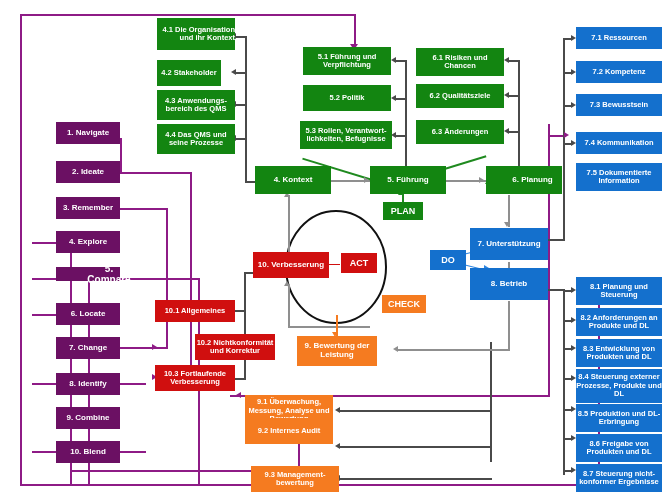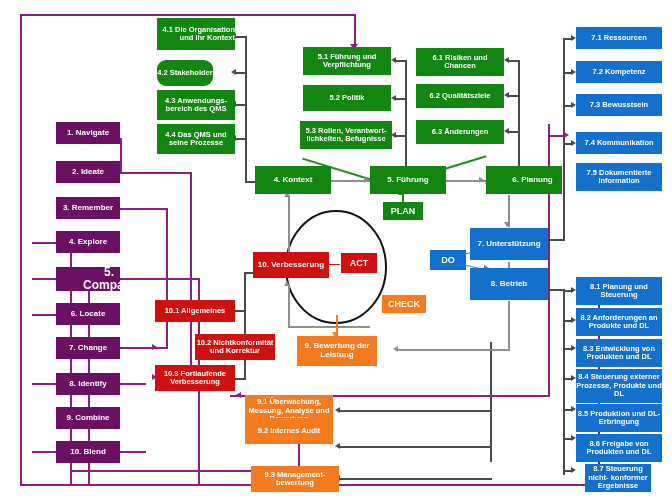--- a/index.html
+++ b/index.html
@@ -220,21 +220,21 @@
     </div>
   <div class="box purple" style="left:56px;top:161px;width:64px;height:22px;font-size:8px;">
     <span>2. Ideate</span>
     </div>
   <div class="box purple" style="left:56px;top:197px;width:64px;height:22px;font-size:8px;">
     <span>3. Remember</span>
     </div>
   <div class="box purple" style="left:56px;top:231px;width:64px;height:22px;font-size:8px;">
     <span>4. Explore</span>
     </div>
-  <div class="box purple" style="left:56px;top:267px;width:64px;height:24px;font-size:12px;padding-left:42px;">
+  <div class="box purple" style="left:56px;top:267px;width:64px;height:14px;font-size:10px;padding-left:42px;">
     <span>5. Compare</span>
     </div>
   <div class="box purple" style="left:56px;top:303px;width:64px;height:22px;font-size:8px;">
     <span>6. Locate</span>
     </div>
   <div class="box purple" style="left:56px;top:337px;width:64px;height:22px;font-size:8px;">
     <span>7. Change</span>
     </div>
   <div class="box purple" style="left:56px;top:373px;width:64px;height:22px;font-size:8px;">
     <span>8. Identify</span>
@@ -242,21 +242,21 @@
   <div class="box purple" style="left:56px;top:407px;width:64px;height:22px;font-size:8px;">
     <span>9. Combine</span>
     </div>
   <div class="box purple" style="left:56px;top:441px;width:64px;height:22px;font-size:8px;">
     <span>10. Blend</span>
     </div>
 
   <div class="box green" style="left:157px;top:18px;width:78px;height:32px;font-size:7.5px;text-align:right;">
     <span>4.1 Die Organisation und ihr Kontext</span>
     </div>
-  <div class="box green" style="left:157px;top:60px;width:56px;height:26px;font-size:7.5px;border-radius:9px;">
+  <div class="box green" style="left:157px;top:60px;width:64px;height:26px;font-size:7.5px;">
     <span>4.2 Stakeholder</span>
     </div>
   <div class="box green" style="left:157px;top:90px;width:78px;height:30px;font-size:7.5px;">
     <span>4.3 Anwendungs- bereich des QMS</span>
     </div>
   <div class="box green" style="left:157px;top:124px;width:78px;height:30px;font-size:7.5px;">
     <span>4.4 Das QMS und seine Prozesse</span>
     </div>
 
   <div class="box green" style="left:303px;top:47px;width:88px;height:28px;font-size:7.5px;">
@@ -361,17 +361,17 @@
     </div>
   <div class="box blue" style="left:576px;top:369px;width:86px;height:34px;font-size:7.5px;">
     <span>8.4 Steuerung externer Prozesse, Produkte und DL</span>
     </div>
   <div class="box blue" style="left:576px;top:404px;width:86px;height:28px;font-size:7.5px;">
     <span>8.5 Produktion und DL-Erbringung</span>
     </div>
   <div class="box blue" style="left:576px;top:434px;width:86px;height:28px;font-size:7.5px;">
     <span>8.6 Freigabe von Produkten und DL</span>
     </div>
-  <div class="box blue" style="left:576px;top:464px;width:66px;height:28px;font-size:7.5px;margin-left:9px;">
+  <div class="box blue" style="left:576px;top:464px;width:86px;height:28px;font-size:7.5px;">
     <span>8.7 Steuerung nicht- konformer Ergebnisse</span>
     </div>
 
 </div>
 
 </body></html>

